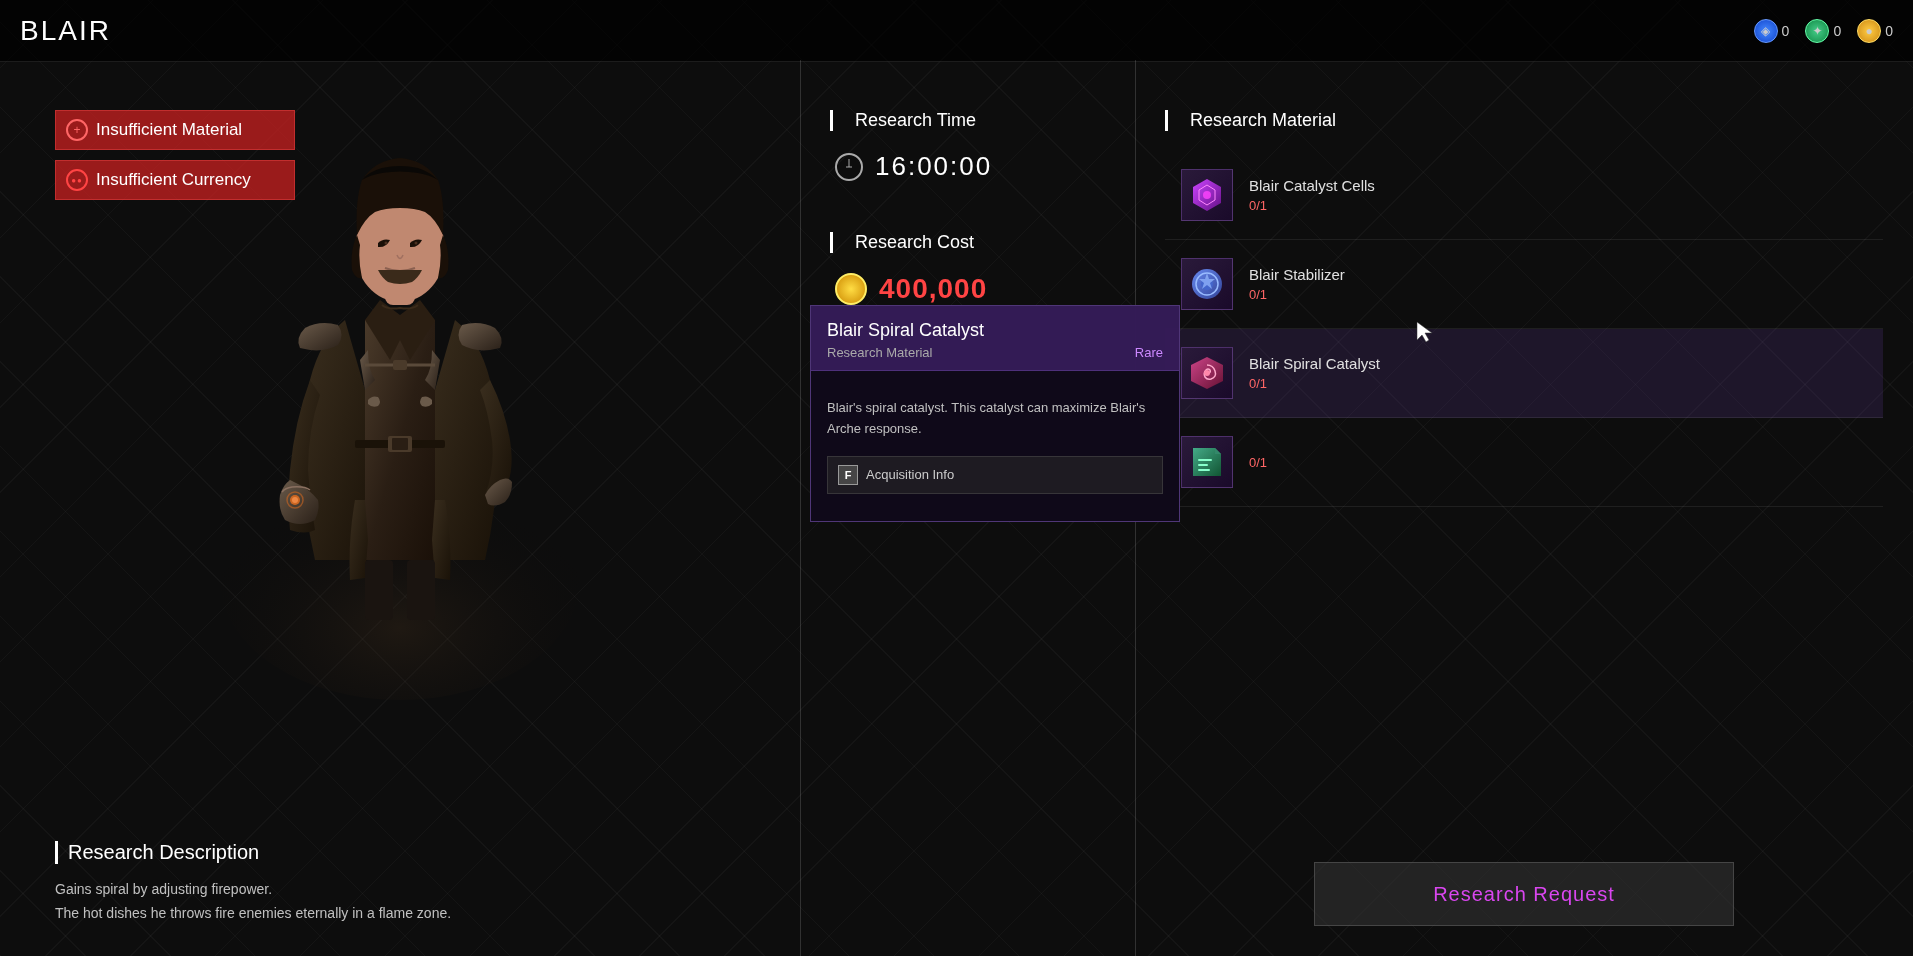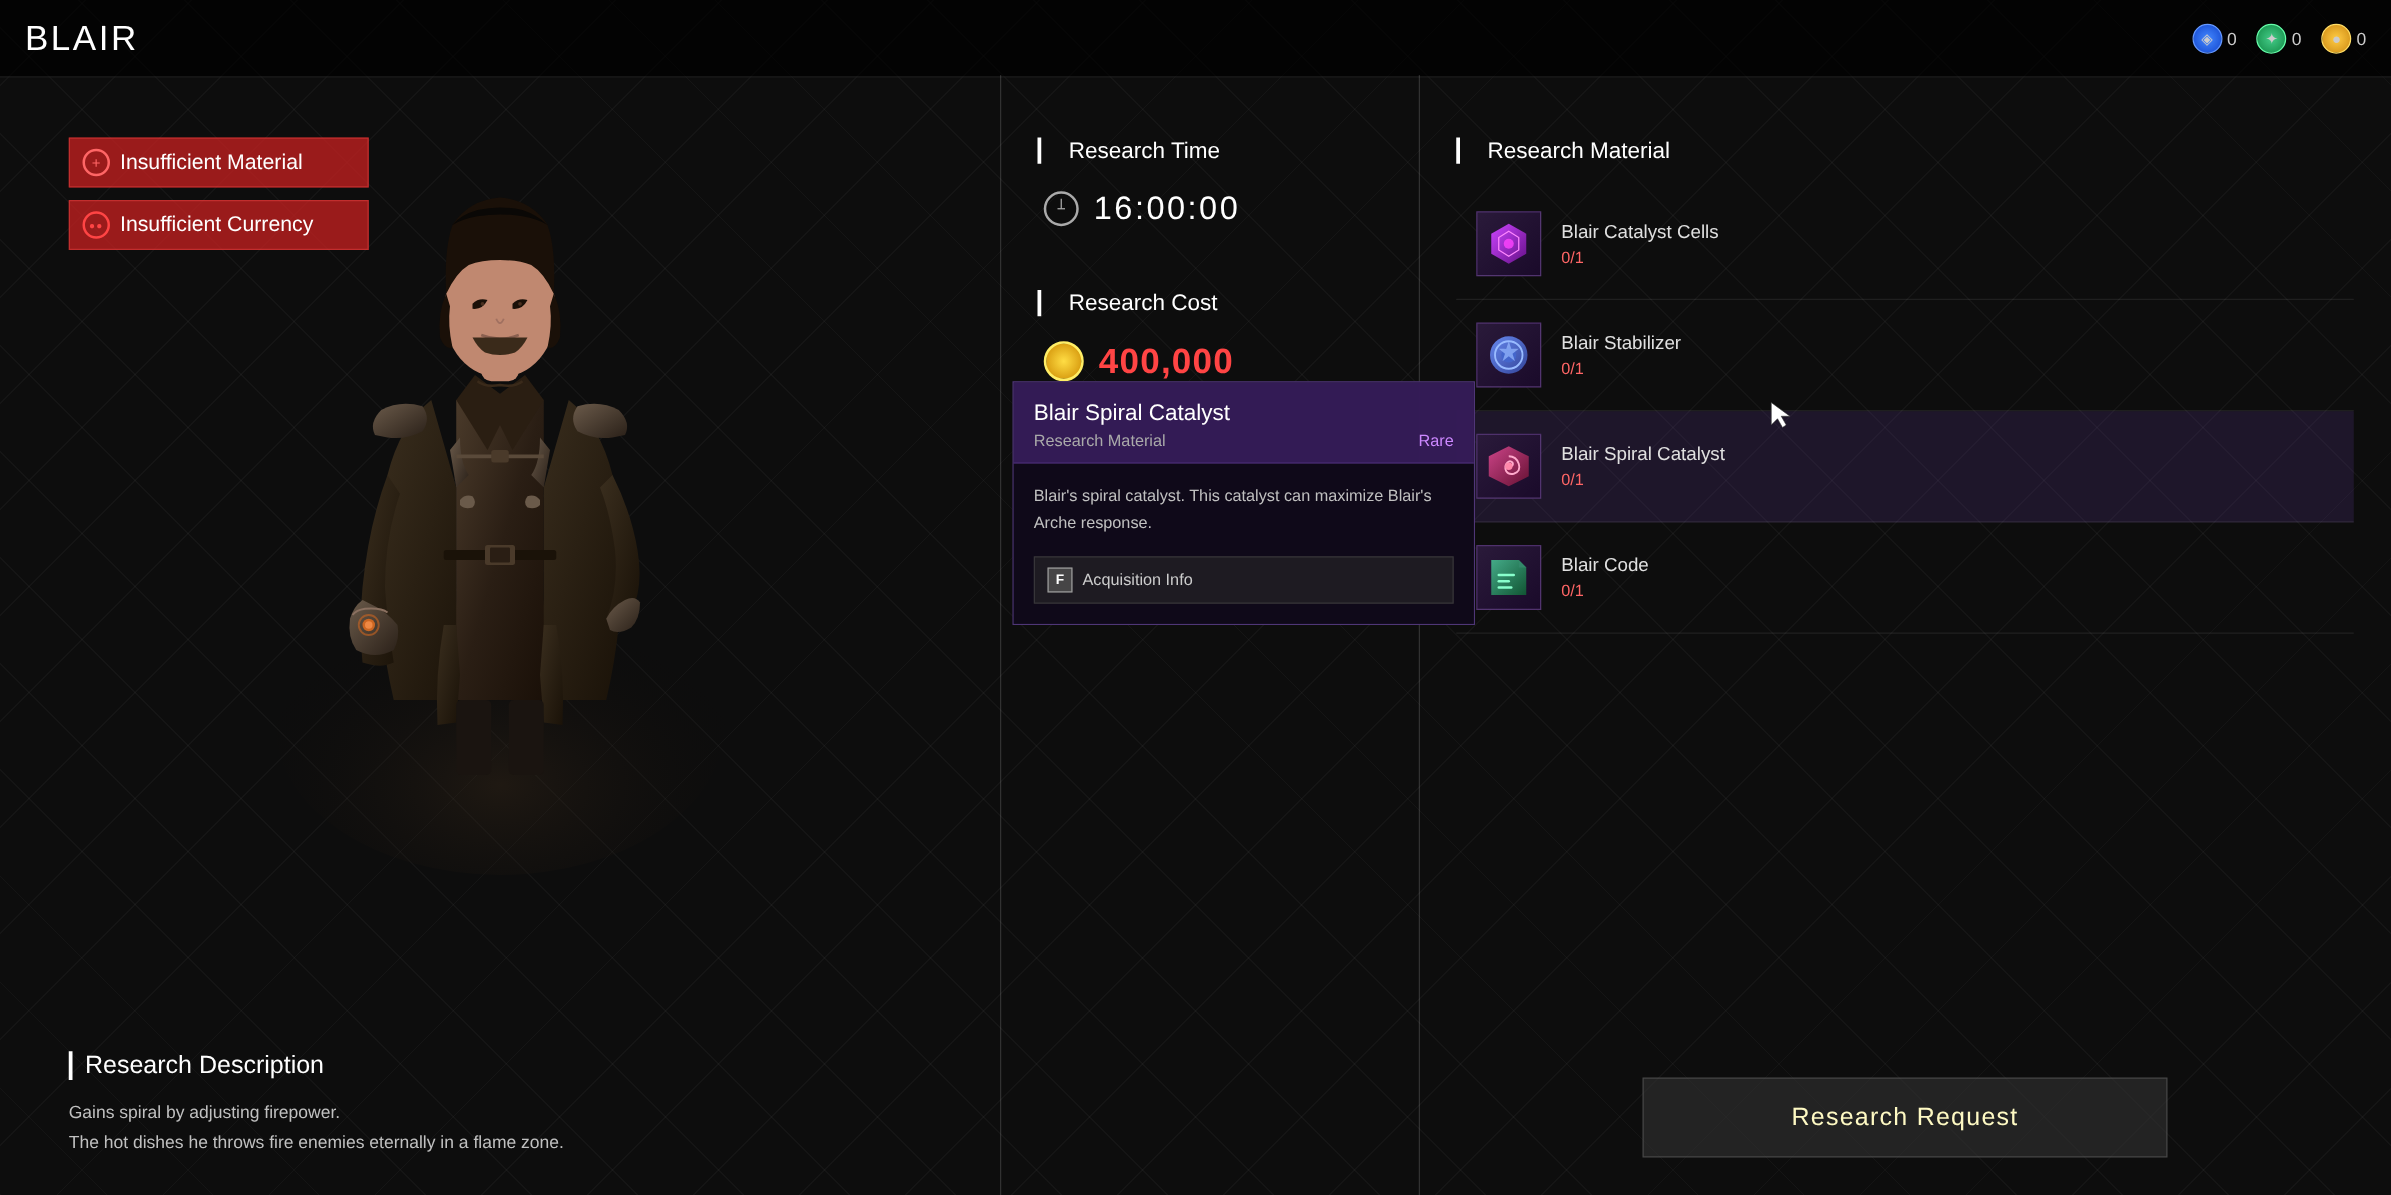--- a/index.html
+++ b/index.html
@@ -321,21 +321,21 @@
       color: #aaaaaa;
     }
 
     .tooltip-rarity {
       font-size: 13px;
       color: #cc88ff;
       font-weight: 500;
     }
 
     .tooltip-body {
-      padding: 16px 16px;
+      padding: 27px 16px;
       background: rgba(15, 10, 25, 0.95);
     }
 
     .tooltip-description {
       font-size: 13px;
       color: #c0c0c0;
       line-height: 1.6;
       margin-bottom: 16px;
     }
 
@@ -455,21 +455,21 @@
       border: 1px solid rgba(150, 150, 150, 0.3);
       display: flex;
       align-items: center;
       justify-content: center;
       cursor: pointer;
       transition: background 0.2s;
     }
 
     .research-button-label {
       font-size: 20px;
-      color: #fef9c3;
+      color: #d946ef;
       font-weight: 400;
       letter-spacing: 1px;
     }
 
     
     .cursor-arrow {
       position: absolute;
       top: 320px;
       left: 1415px;
       width: 20px;
@@ -735,21 +735,20 @@
             </defs>
             <path d="M4 4 L26 4 L32 10 L32 32 L4 32 Z" fill="url(#codeGrad)"></path>
             <path d="M26 4 L26 10 L32 10 Z" fill="#33886a"></path>
             <rect x="9" y="15" width="14" height="2" rx="1" fill="#88ffcc"></rect>
             <rect x="9" y="20" width="10" height="2" rx="1" fill="#88ffcc"></rect>
             <rect x="9" y="25" width="12" height="2" rx="1" fill="#88ffcc"></rect>
           </svg>
         </div>
       </div>
       <div class="material-info">
-        <div class="material-name">Blair Code</div>
         <div class="material-count insufficient">0/1</div>
       </div>
     </div>
 
   </div>
 </div>
 
 <div class="research-button-container">
   <div class="research-button">
     <span class="research-button-label">Research Request</span>

